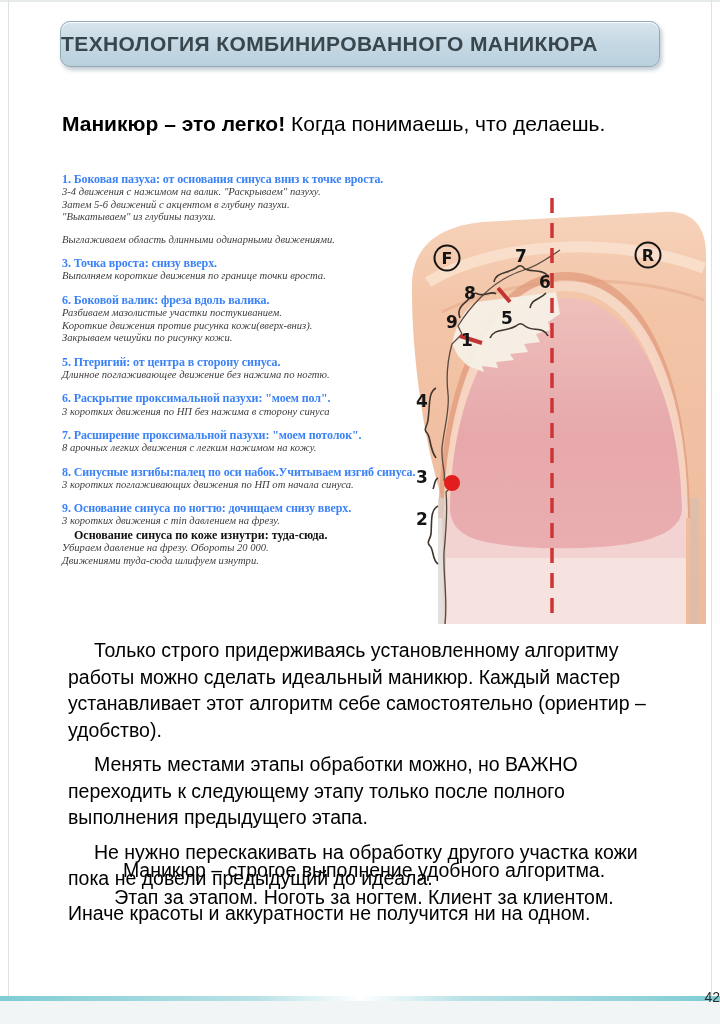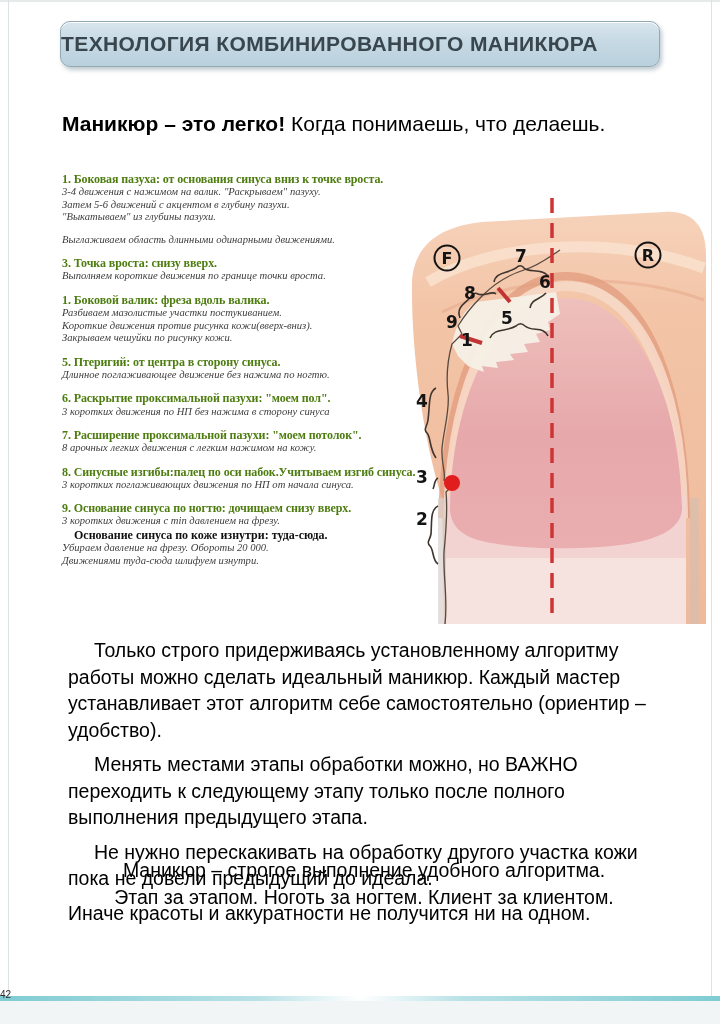--- a/index.html
+++ b/index.html
@@ -15,21 +15,21 @@
     border:1px solid #93a9b3;
     box-shadow:2px 3px 4px rgba(110,135,148,.45), inset 0 1px 0 rgba(255,255,255,.85);
     display:flex;align-items:center;justify-content:flex-start;
     font-weight:bold;font-size:21px;letter-spacing:.4px;color:#39464d;}
 
   .heading{position:absolute;left:62px;top:111px;width:600px;font-size:21px;line-height:1.25;color:#000;}
   .heading .hb{font-weight:bold;}
 
   .steps{position:absolute;left:62px;top:172px;width:346px;font-family:"Liberation Serif","DejaVu Serif",serif;}
   .step{margin-bottom:10px;}
-  .step-title{font-weight:bold;font-size:12px;line-height:1.17;color:#4d7c0f;white-space:nowrap;letter-spacing:-.1px;}
+  .step-title{font-weight:bold;font-size:12px;line-height:1.17;color:#3b82f6;white-space:nowrap;letter-spacing:-.1px;}
   .step-title2{font-weight:bold;font-size:12px;line-height:1.17;color:#101010;white-space:nowrap;margin-left:12px;}
   .step-sub{font-style:italic;font-size:10.6px;line-height:1.19;color:#3c3c3c;white-space:nowrap;}
 
   .figure{position:absolute;left:398px;top:196px;width:308px;height:428px;}
   .figure svg{position:absolute;left:0;top:0;}
   .fig-num{position:absolute;transform:translate(-50%,-50%);
     font-family:"DejaVu Sans",sans-serif;font-weight:bold;font-size:17px;color:#141414;z-index:3;}
   .fig-letter{position:absolute;transform:translate(-50%,-50%);width:27px;height:27px;border:2.5px solid #141414;
     border-radius:50%;display:flex;align-items:center;justify-content:center;box-sizing:border-box;
     font-family:"DejaVu Sans",sans-serif;font-weight:bold;font-size:16px;color:#141414;z-index:3;}
@@ -37,22 +37,22 @@
   .paras{position:absolute;left:60px;top:629px;width:608px;font-size:19.5px;line-height:26.5px;color:#000;}
   .paras p{margin:8px;}
   .paras p.ind{text-indent:26px;}
 
   .center-block{position:absolute;left:60px;top:857px;width:608px;text-align:center;
     font-size:19.5px;line-height:27px;color:#000;}
 
   .footer-line{position:absolute;left:0;top:996px;width:720px;height:5px;
     background:linear-gradient(90deg,#7fccd3 0%,#b9e2e7 36%,#ffffff 50%,#b9e2e7 64%,#7fccd3 100%);}
   .bottom-strip{position:absolute;left:0;top:1001px;width:720px;height:23px;background:#f2f5f5;}
-  .page-num{position:absolute;left:0;top:989px;width:720px;text-align:left;
-    font-size:10px;color:#2e2e2e;z-index:4;}
+  .page-num{position:absolute;left:0;top:989px;width:720px;text-align:right;
+    font-size:14px;color:#2e2e2e;z-index:4;}
 </style>
 </head>
 <body>
 
 <div class="frame-top"></div>
 <div class="frame-left"></div>
 <div class="frame-right"></div>
 
 <div class="header-box">
   <span>ТЕХНОЛОГИЯ КОМБИНИРОВАННОГО МАНИКЮРА</span>
@@ -71,21 +71,21 @@
     <div class="step-sub">"Выкатываем" из глубины пазухи.</div>
   </div>
   <div class="step">
     <div class="step-sub">Выглаживаем область длинными одинарными движениями.</div>
   </div>
   <div class="step">
     <div class="step-title">3. Точка вроста: снизу вверх.</div>
     <div class="step-sub">Выполняем короткие движения по границе точки вроста.</div>
   </div>
   <div class="step">
-    <div class="step-title">1. Боковой валик: фреза вдоль валика.</div>
+    <div class="step-title">6. Боковой валик: фреза вдоль валика.</div>
     <div class="step-sub">Разбиваем мазолистые участки постукиванием.</div>
     <div class="step-sub">Короткие движения против рисунка кожи(вверх-вниз).</div>
     <div class="step-sub">Закрываем чешуйки по рисунку кожи.</div>
   </div>
   <div class="step">
     <div class="step-title">5. Птеригий: от центра в сторону синуса.</div>
     <div class="step-sub">Длинное поглаживающее движение без нажима по ногтю.</div>
   </div>
   <div class="step">
     <div class="step-title">6. Раскрытие проксимальной пазухи: "моем пол".</div>

